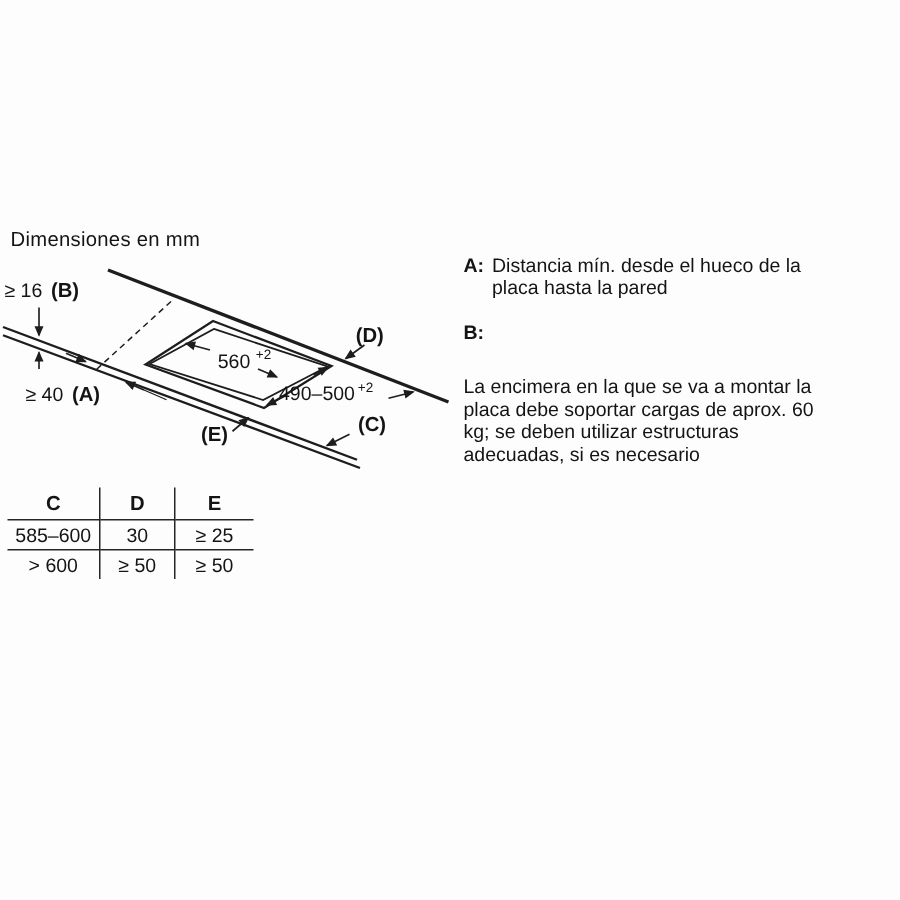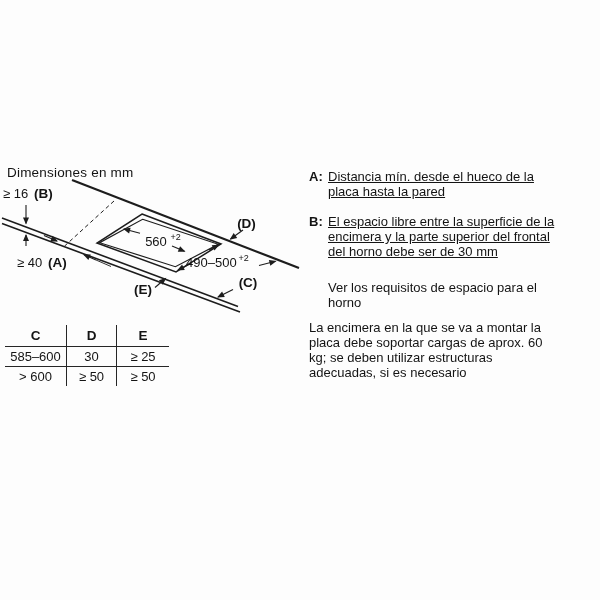--- a/index.html
+++ b/index.html
@@ -5,21 +5,21 @@
   html,body{margin:0;padding:0;}
   body{
     width:600px;height:600px;position:relative;overflow:hidden;
     background:#fdfdfd;
     font-family:"Liberation Sans", sans-serif;
     color:#161616;
     -webkit-font-smoothing:antialiased;
   }
   .abs{position:absolute;}
   .page-title{
-    left:7px;top:165px;font-size:13.5px;letter-spacing:.2px;color:#141414;
+    left:7px;top:152px;font-size:13.5px;letter-spacing:.2px;color:#141414;
   }
   
   .diagram{left:0;top:170px;}
   .diagram text{fill:#141414;font-family:"Liberation Sans",sans-serif;font-size:13px;}
   .diagram text.bold{font-weight:bold;font-size:13.5px;}
   .diagram text.sup{font-size:9px;}
   .dline{stroke:#1d1d1d;fill:none;}
   
   .spec-table{
     left:5px;top:325px;width:164px;
@@ -31,21 +31,21 @@
     height:17px;padding:1px 0;
   }
   .tcell.head{font-weight:bold;font-size:13.5px;height:19px;}
   .tcell.v{border-right:1.5px solid #262626;}
   .tcell.h{border-top:1.5px solid #262626;text-align:right;}
   
   .notes{left:309px;top:169px;width:256px;font-size:13px;line-height:15px;color:#141414;}
   .note-item{display:flex;margin:0 0 15px 0;}
   .note-item.b{margin-bottom:21px;}
   .note-label{font-weight:bold;width:19px;flex:0 0 19px;}
-  .note-text{width:229px;text-decoration:underline;}
+  .note-text{width:229px;}
   .oven-note{margin:0 0 10px 19px;width:228px;}
   .load-note{width:252px;}
 </style>
 </head>
 <body>
 
 <div class="abs page-title">Dimensiones en mm</div>
 
 <svg class="abs diagram" width="310" height="160" viewBox="0 0 310 160">
   <defs>
@@ -126,17 +126,15 @@
   <div class="tcell h">≥ 50</div>
 </div>
 
 <div class="abs notes">
   <div class="note-item">
     <span class="note-label">A:</span>
     <span class="note-text">Distancia mín. desde el hueco de la placa hasta la pared</span>
   </div>
   <div class="note-item b">
     <span class="note-label">B:</span>
-    <span class="note-text">El espacio libre entre la superficie de la encimera y la parte superior del frontal del horno debe ser de 30 mm</span>
   </div>
-  <div class="oven-note">Ver los requisitos de espacio para el horno</div>
   <div class="load-note">La encimera en la que se va a montar la placa debe soportar cargas de aprox. 60 kg; se deben utilizar estructuras adecuadas, si es necesario</div>
 </div>
 
 </body></html>

